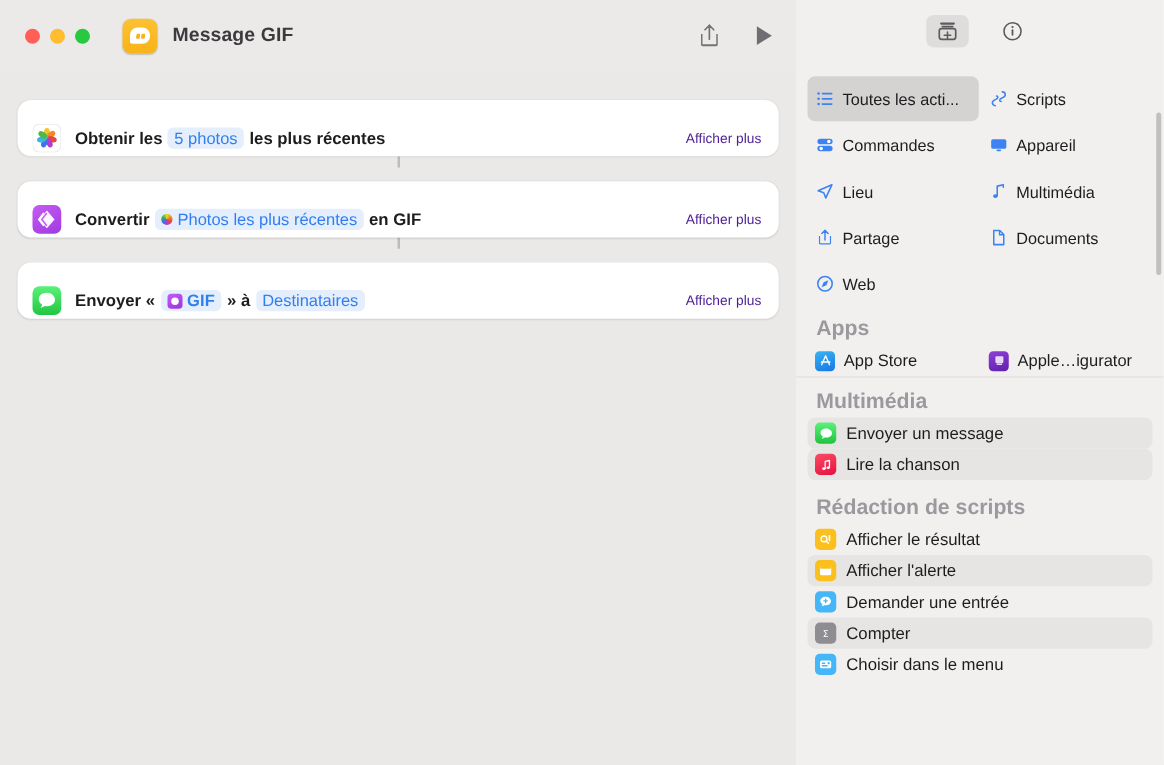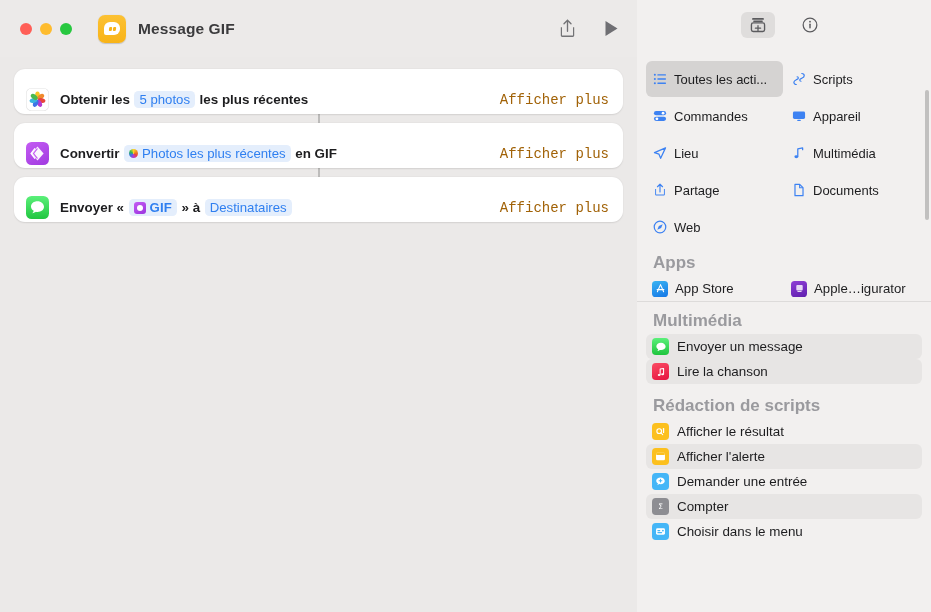--- a/index.html
+++ b/index.html
@@ -69,20 +69,21 @@
     padding: 12px 14px 0 14px;
   }
   .action-card {
     position: relative;
     background: #ffffff;
     border-radius: 11px;
     height: 45px;
     display: flex; align-items: center;
     padding: 16px 14px 0 12px;
     box-shadow: 0 0.5px 1.5px rgba(0,0,0,.10);
+    margin-top: 11px;
   }
   .connector {
     width: 2px; height: 9px;
     background: #bdbcbb;
     margin: 0 auto;
   }
   .act-icon {
     width: 23px; height: 23px; border-radius: 5.5px;
     flex: 0 0 auto;
     display: flex; align-items: center; justify-content: center;
@@ -120,21 +121,21 @@
     background: linear-gradient(150deg,#c45cf3,#9b34de);
     display: flex; align-items: center; justify-content: center;
     flex: 0 0 auto;
   }
   .token .gif-chip span {
     width: 6px; height: 6px; border-radius: 50%; background: #fff;
   }
   .token .gif-label { color:#2f7ff0; font-weight:700; letter-spacing:.2px; }
   .show-more {
     margin-left: auto;
-    font-size: 14px; color: #a16207; font-family: Liberation Mono, monospace;
+    font-size: 11px; color: #4c1d95;
   }
 
   
   .library {
     position: absolute; left: 637px; top: 0;
     width: 294px; height: 612px;
     background: #f2f0ef;
   }
   .lib-toolbar {
     height: 50px;

